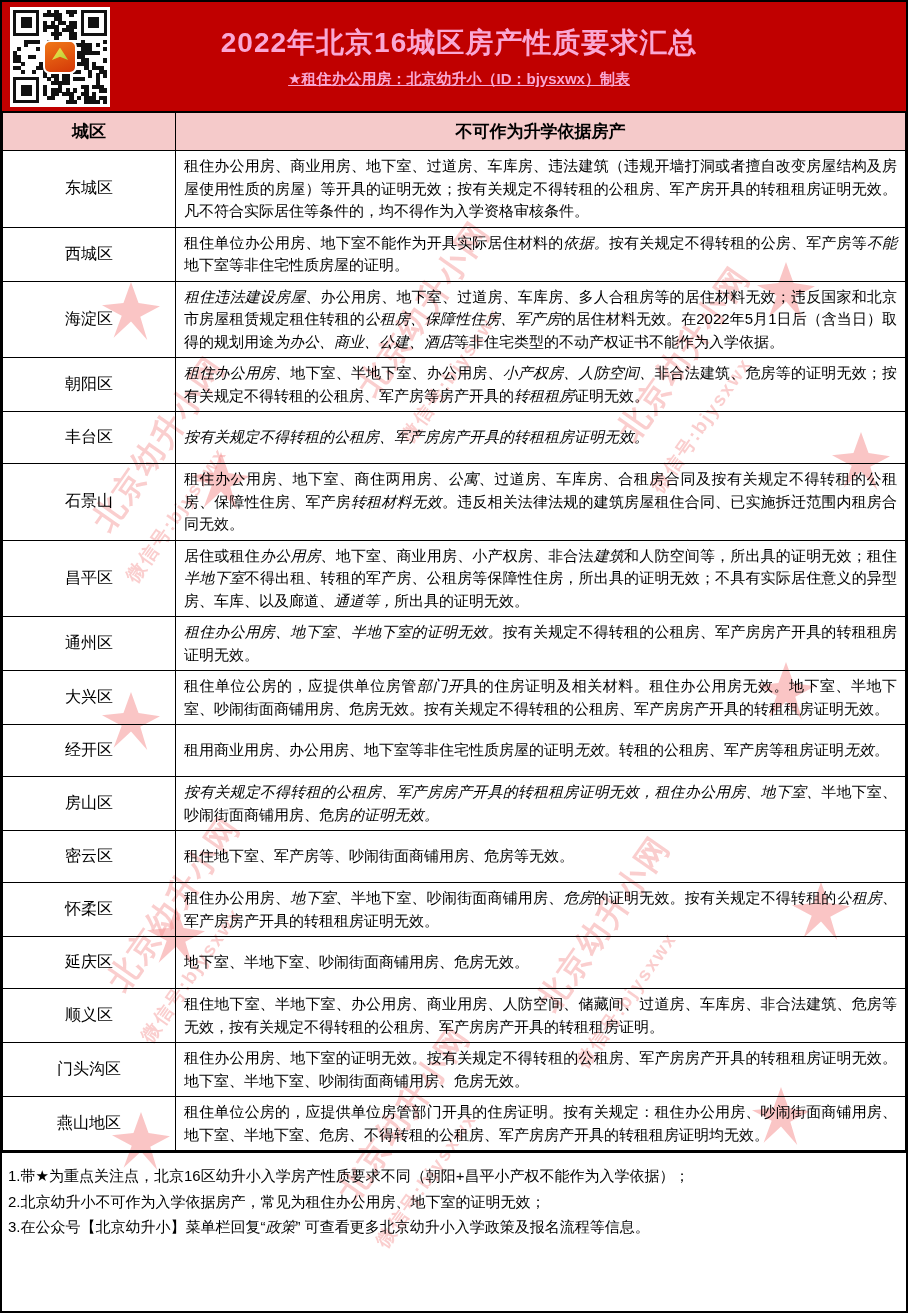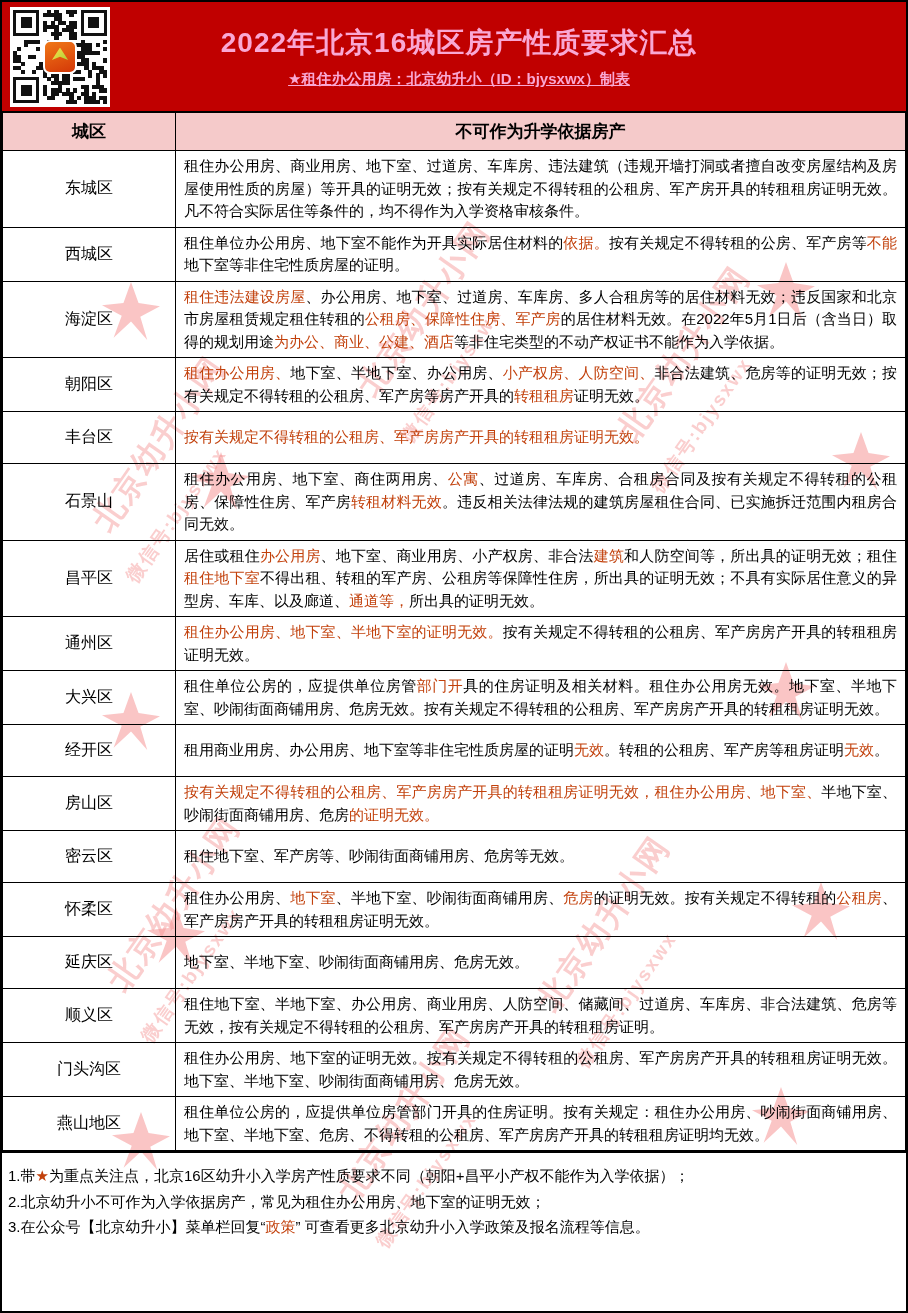--- a/index.html
+++ b/index.html
@@ -87,21 +87,21 @@
     font-size: 16px;
     height: 52px;
   }
   td.req-cell {
     font-size: 15px;
     line-height: 1.5;
     padding: 4px 8px;
     vertical-align: middle;
     text-align: justify;
   }
-  .red { color: #c2410c; }
+  .red { color: #000000; font-style: italic; }
   
   .footer {
     position: relative; z-index: 1;
     border-top: 2px solid #000;
     padding: 10px 6px 12px 6px;
     font-size: 15px;
     line-height: 1.7;
   }
 </style>
 </head>
@@ -375,21 +375,21 @@
         <tr>
           <td class="district-cell">丰台区</td>
           <td class="req-cell"><span class="red">按有关规定不得转租的公租房、军产房房产开具的转租租房证明无效。</span></td>
         </tr>
         <tr>
           <td class="district-cell">石景山</td>
           <td class="req-cell"><span>租住办公用房、地下室、商住两用房、</span><span class="red">公寓</span><span>、过道房、车库房、合租房合同及按有关规定不得转租的公租房、保障性住房、军产房</span><span class="red">转租材料无效</span><span>。违反相关法律法规的建筑房屋租住合同、已实施拆迁范围内租房合同无效。</span></td>
         </tr>
         <tr>
           <td class="district-cell">昌平区</td>
-          <td class="req-cell"><span>居住或租住</span><span class="red">办公用房</span><span>、地下室、商业用房、小产权房、非合法</span><span class="red">建筑</span><span>和人防空间等，所出具的证明无效；租住</span><span class="red">租住地下室</span><span>不得出租、转租的军产房、公租房等保障性住房，所出具的证明无效；不具有实际居住意义的异型房、车库、以及廊道、</span><span class="red">通道等，</span><span>所出具的证明无效。</span></td>
+          <td class="req-cell"><span>居住或租住</span><span class="red">办公用房</span><span>、地下室、商业用房、小产权房、非合法</span><span class="red">建筑</span><span>和人防空间等，所出具的证明无效；租住</span><span class="red">半地下室</span><span>不得出租、转租的军产房、公租房等保障性住房，所出具的证明无效；不具有实际居住意义的异型房、车库、以及廊道、</span><span class="red">通道等，</span><span>所出具的证明无效。</span></td>
         </tr>
         <tr>
           <td class="district-cell">通州区</td>
           <td class="req-cell"><span class="red">租住办公用房、地下室、半地下室的证明无效。</span><span>按有关规定不得转租的公租房、军产房房产开具的转租租房证明无效。</span></td>
         </tr>
         <tr>
           <td class="district-cell">大兴区</td>
           <td class="req-cell"><span>租住单位公房的，应提供单位房管</span><span class="red">部门开</span><span>具的住房证明及相关材料。租住办公用房无效。地下室、半地下室、吵闹街面商铺用房、危房无效。按有关规定不得转租的公租房、军产房房产开具的转租租房证明无效。</span></td>
         </tr>
         <tr>

